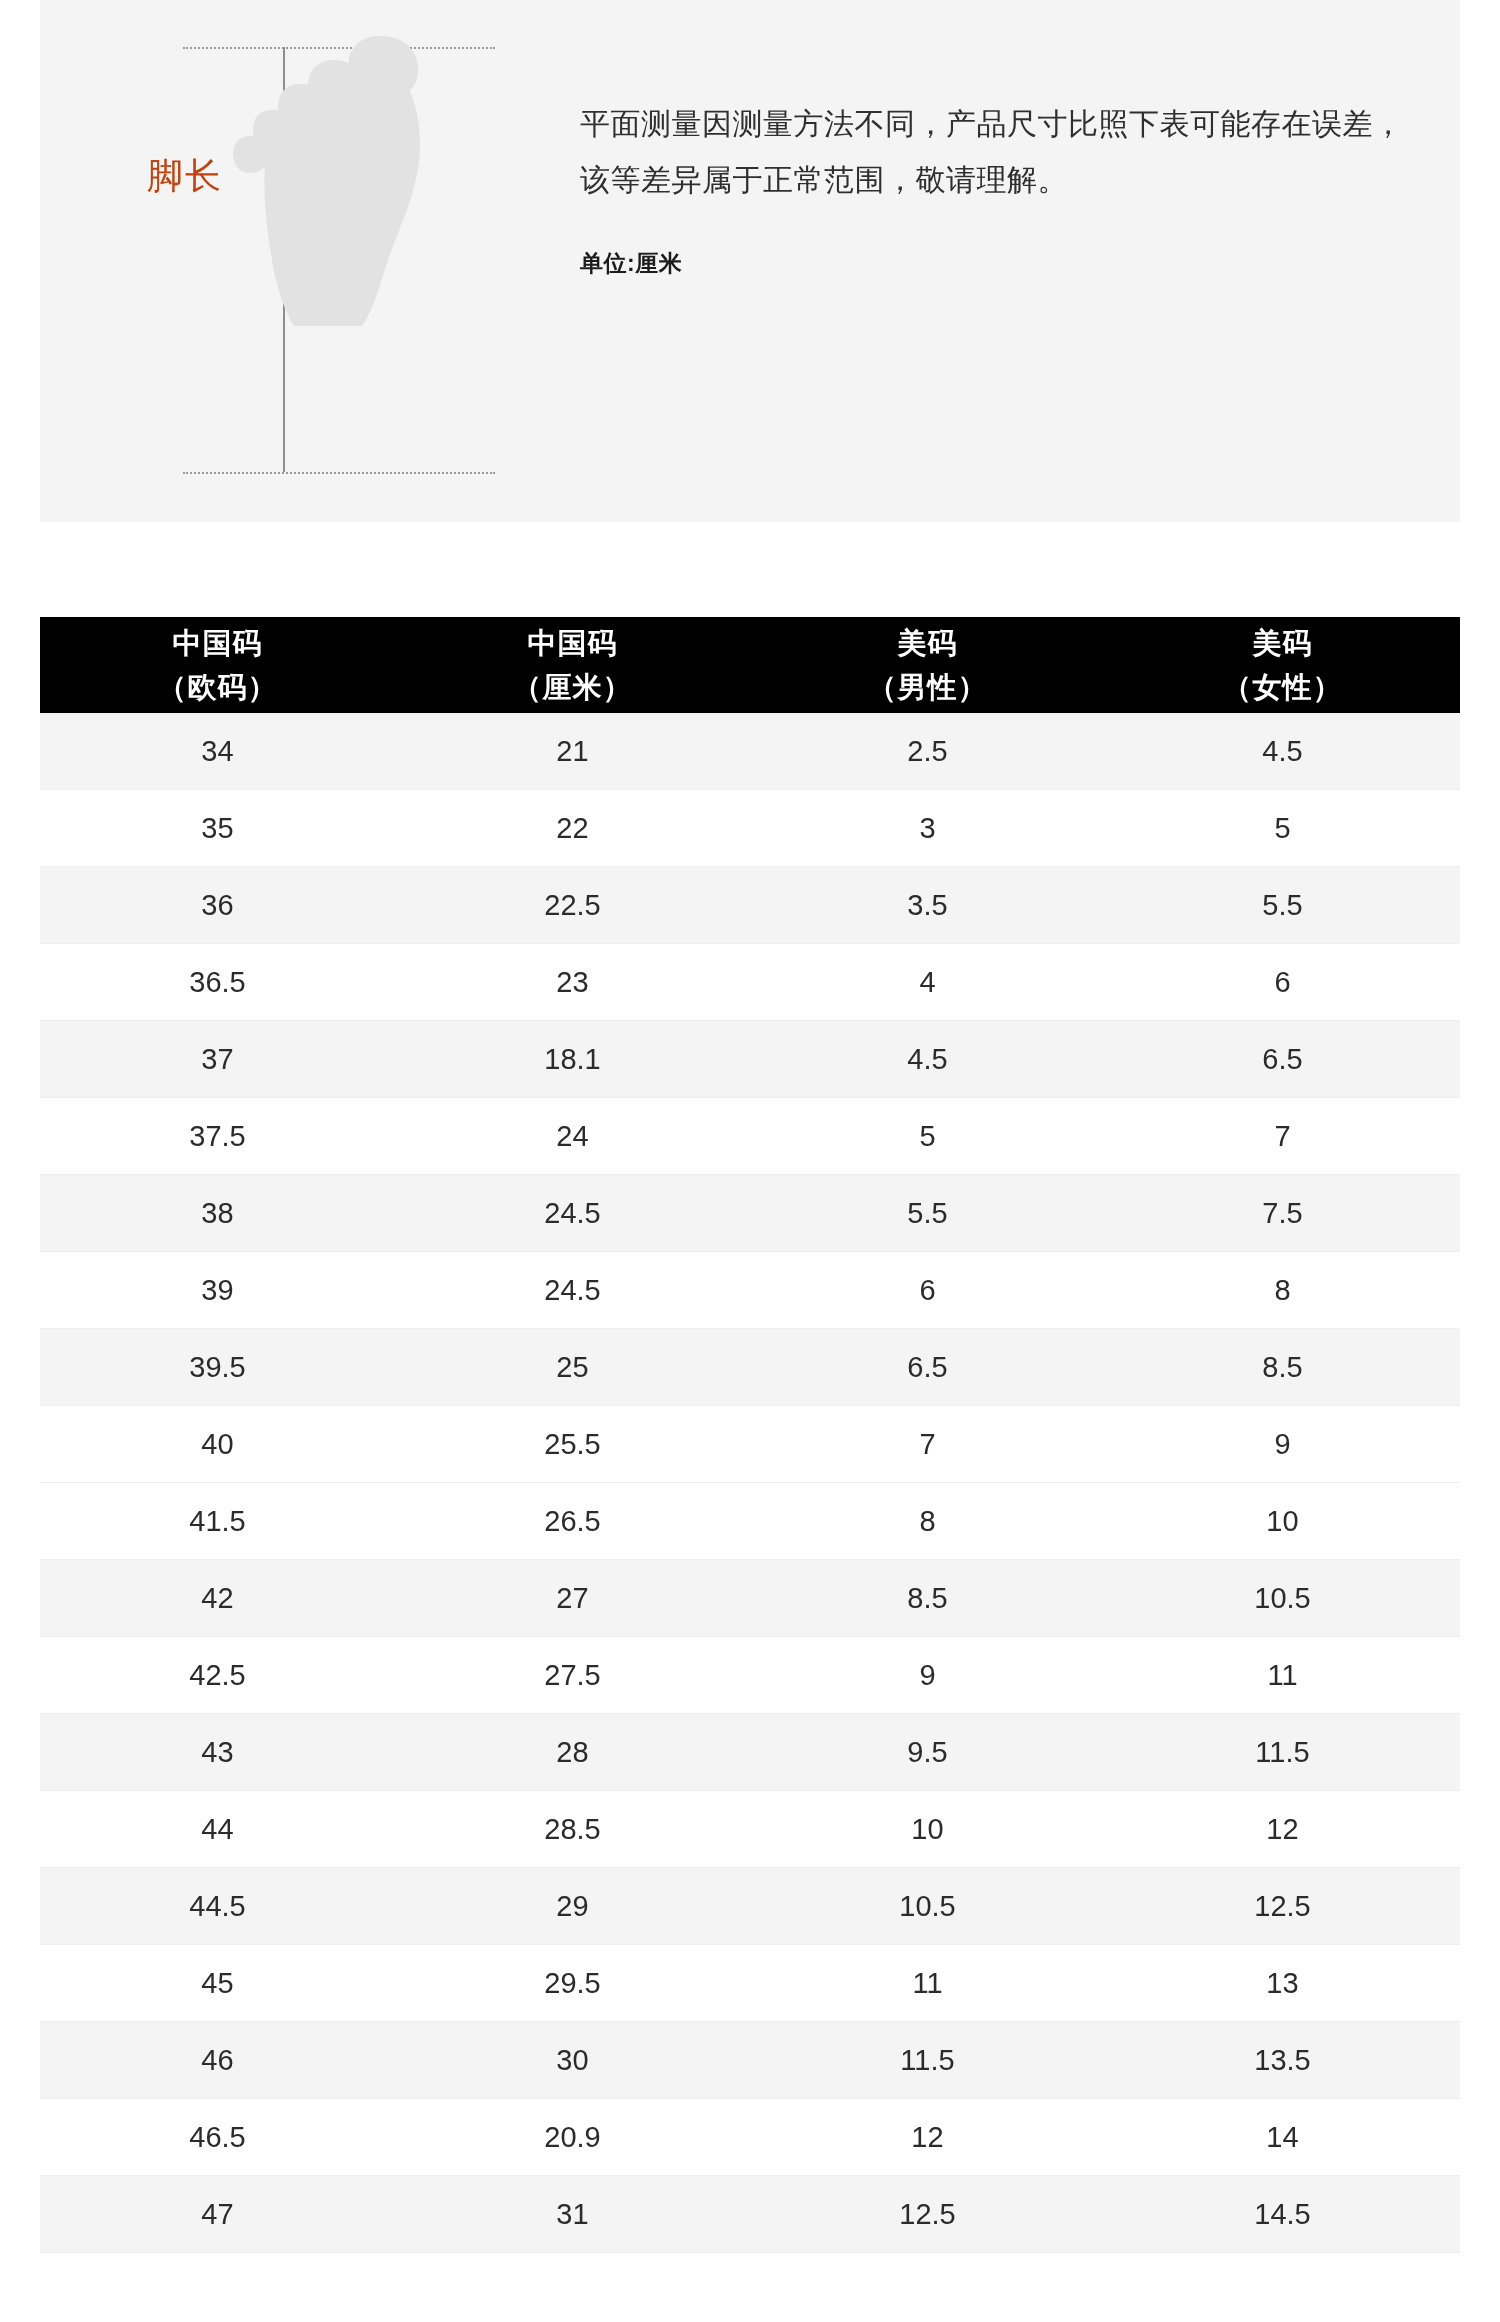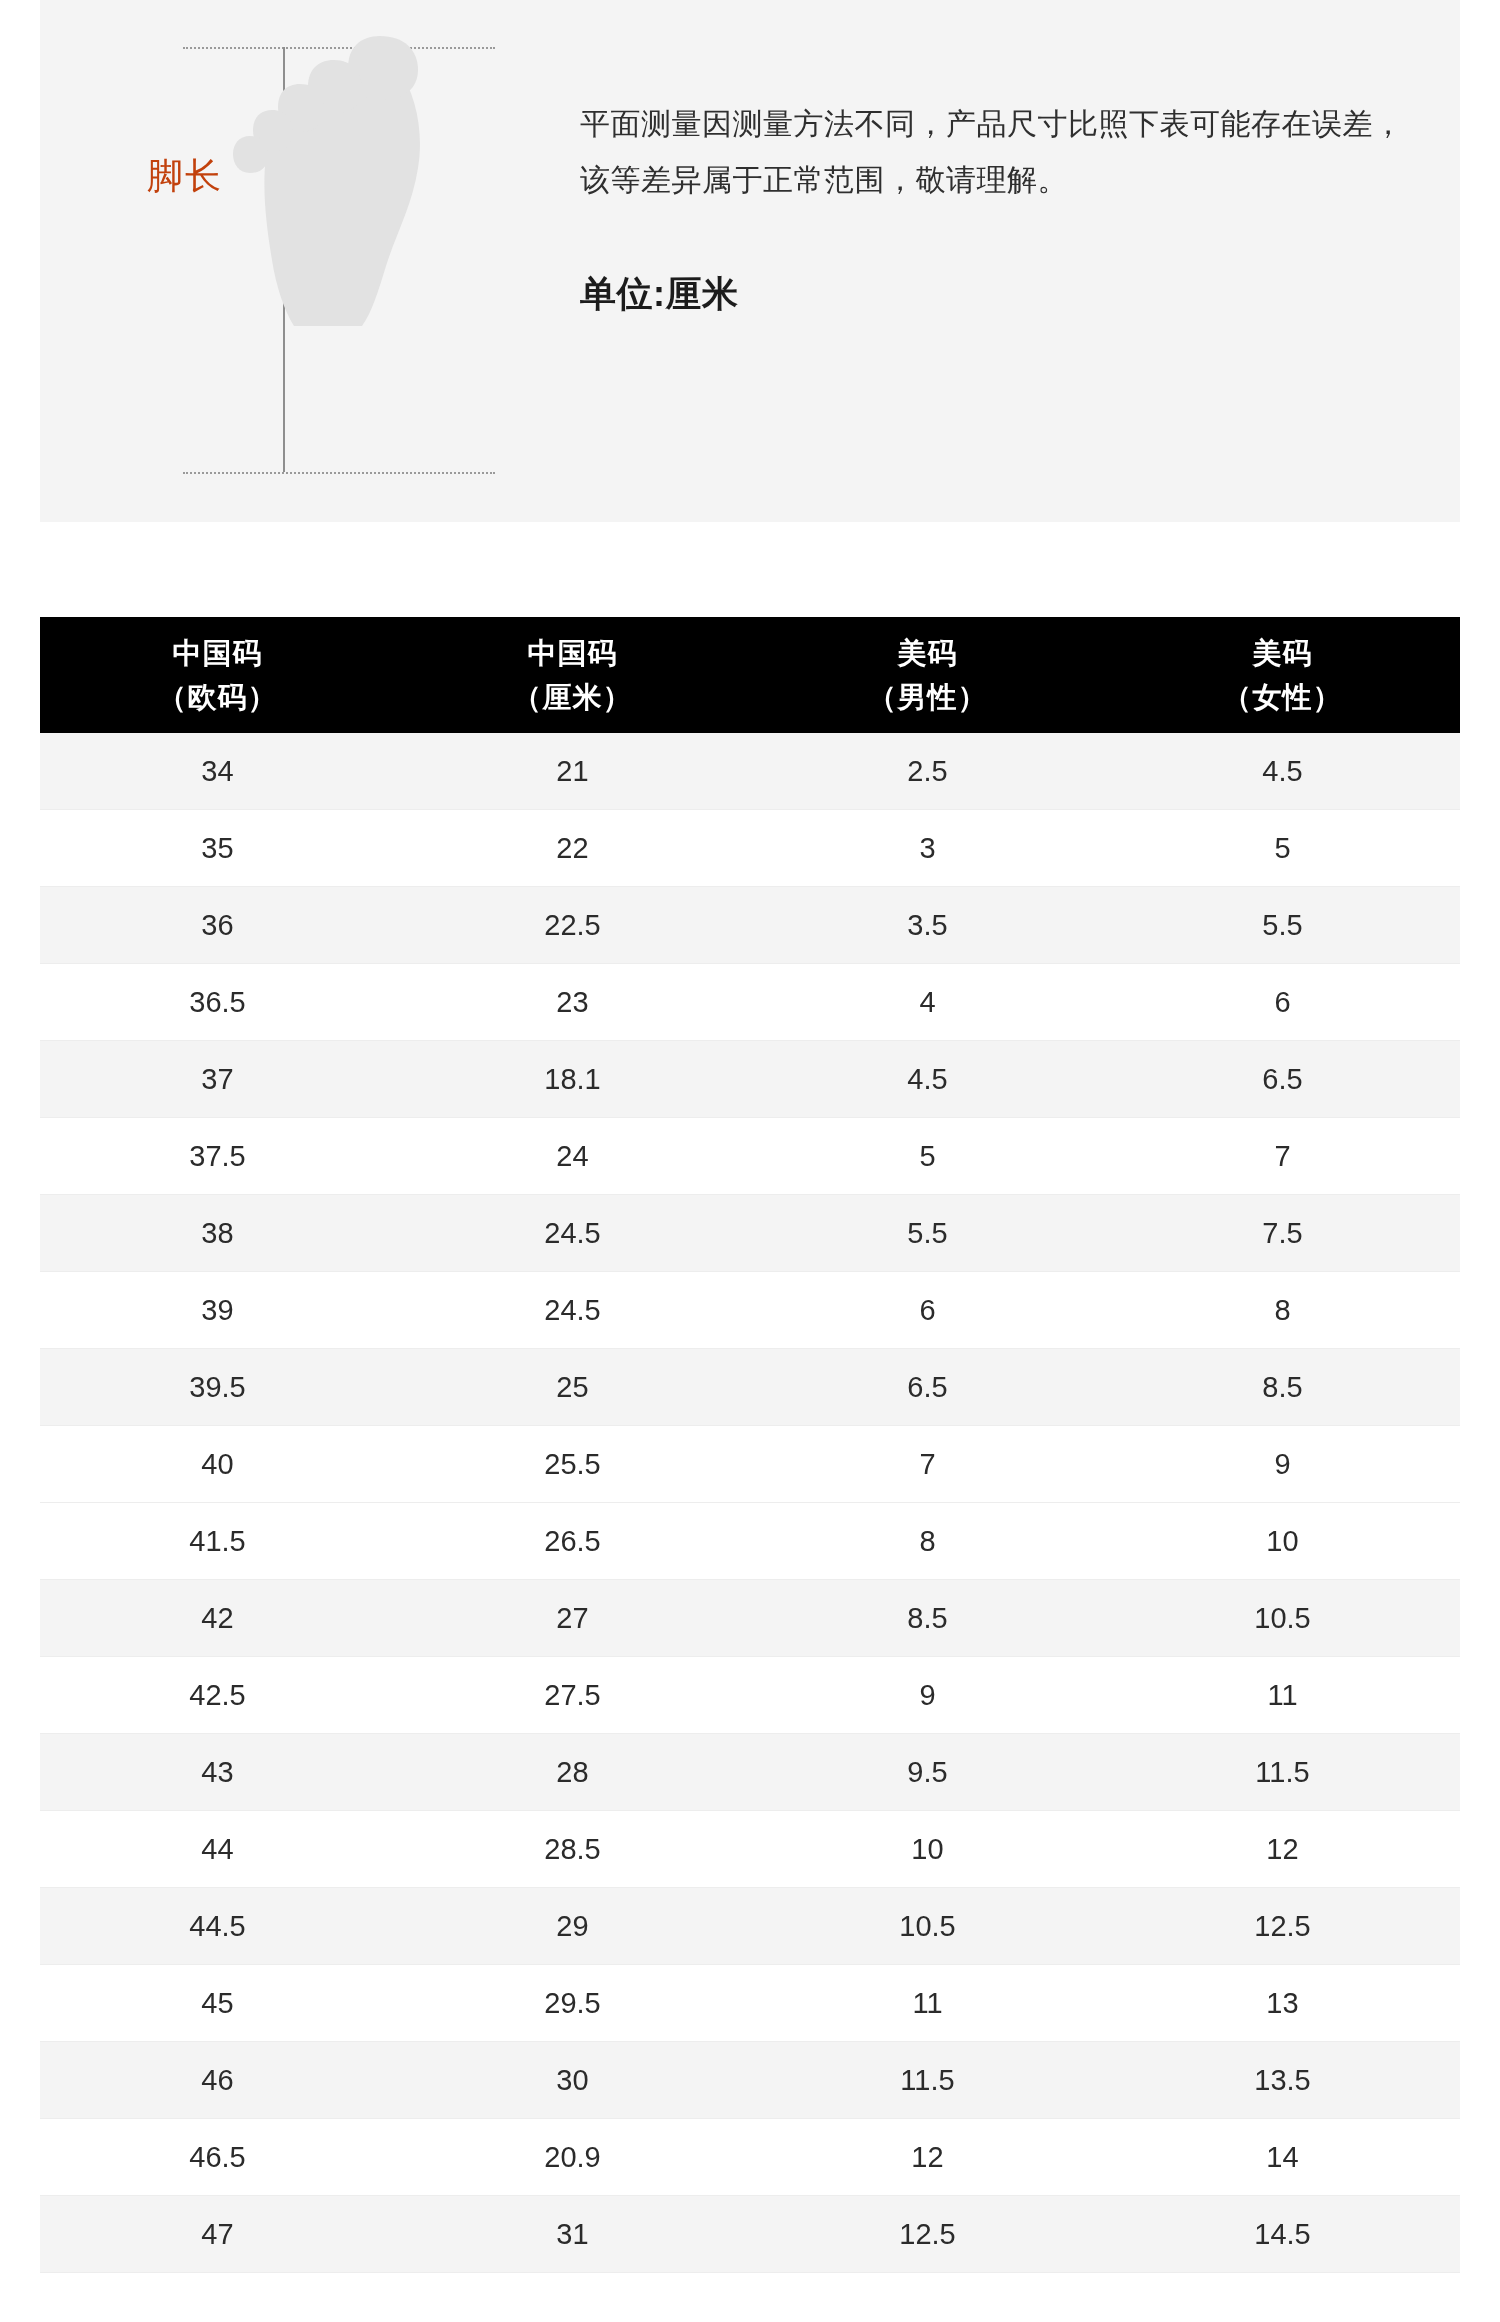--- a/index.html
+++ b/index.html
@@ -80,24 +80,24 @@
     width: 830px;
   }
   .notice {
     font-size: 30px;
     line-height: 56px;
     color: #2f2f2f;
     margin: 0;
     letter-spacing: 0.5px;
   }
   .unit {
-    font-size: 36px;
+    font-size: 23px;
     font-weight: bold;
     color: #1c1c1c;
-    margin: 62px 0 0 0;
+    margin: 40px 0 0 0;
     letter-spacing: 0.5px;
   }
 
   
   .size-table {
     position: absolute;
     left: 40px;
     top: 617px;
     width: 1420px;
     border-collapse: collapse;
@@ -106,21 +106,21 @@
   .size-table th,
   .size-table td {
     text-align: center;
     vertical-align: middle;
   }
   .size-table thead th {
     background: #000000;
     color: #ffffff;
     font-size: 29px;
     font-weight: bold;
-    height: 116px;
+    height: 96px;
     line-height: 44px;
     padding: 0;
     letter-spacing: 1px;
     text-align: center;
   }
   .hdr-line2 { display: block; }
 
   .size-table tbody td {
     font-size: 29px;
     color: #2b2b2b;

